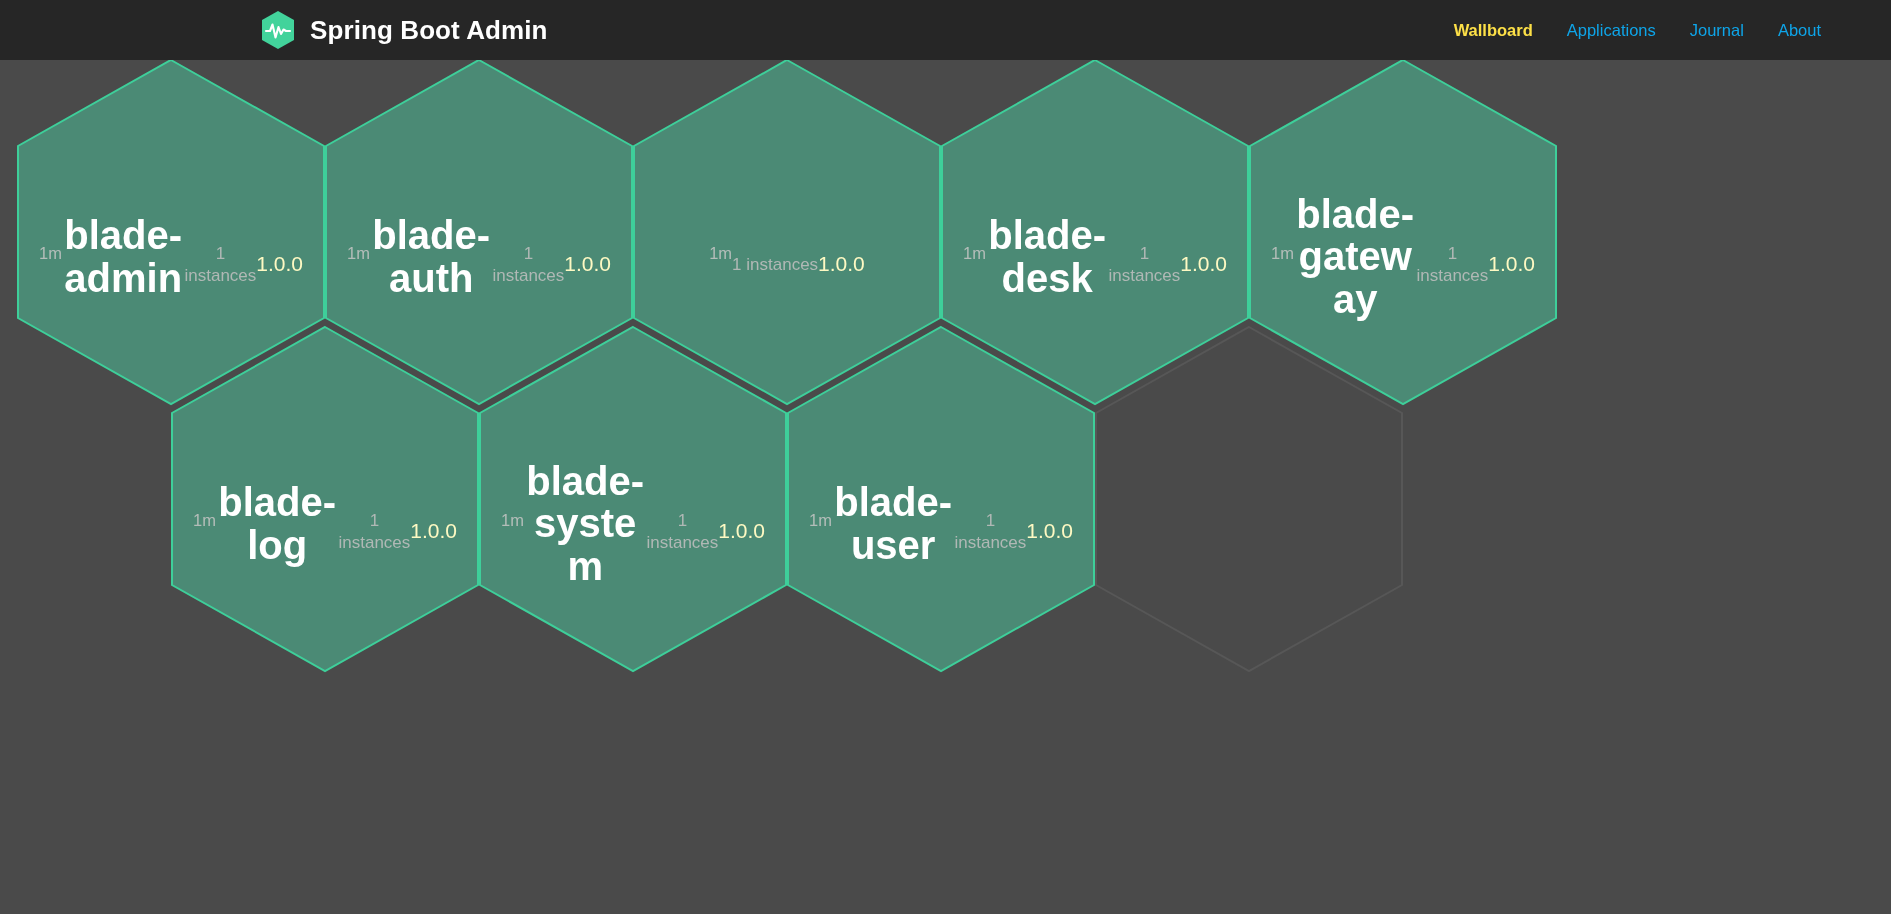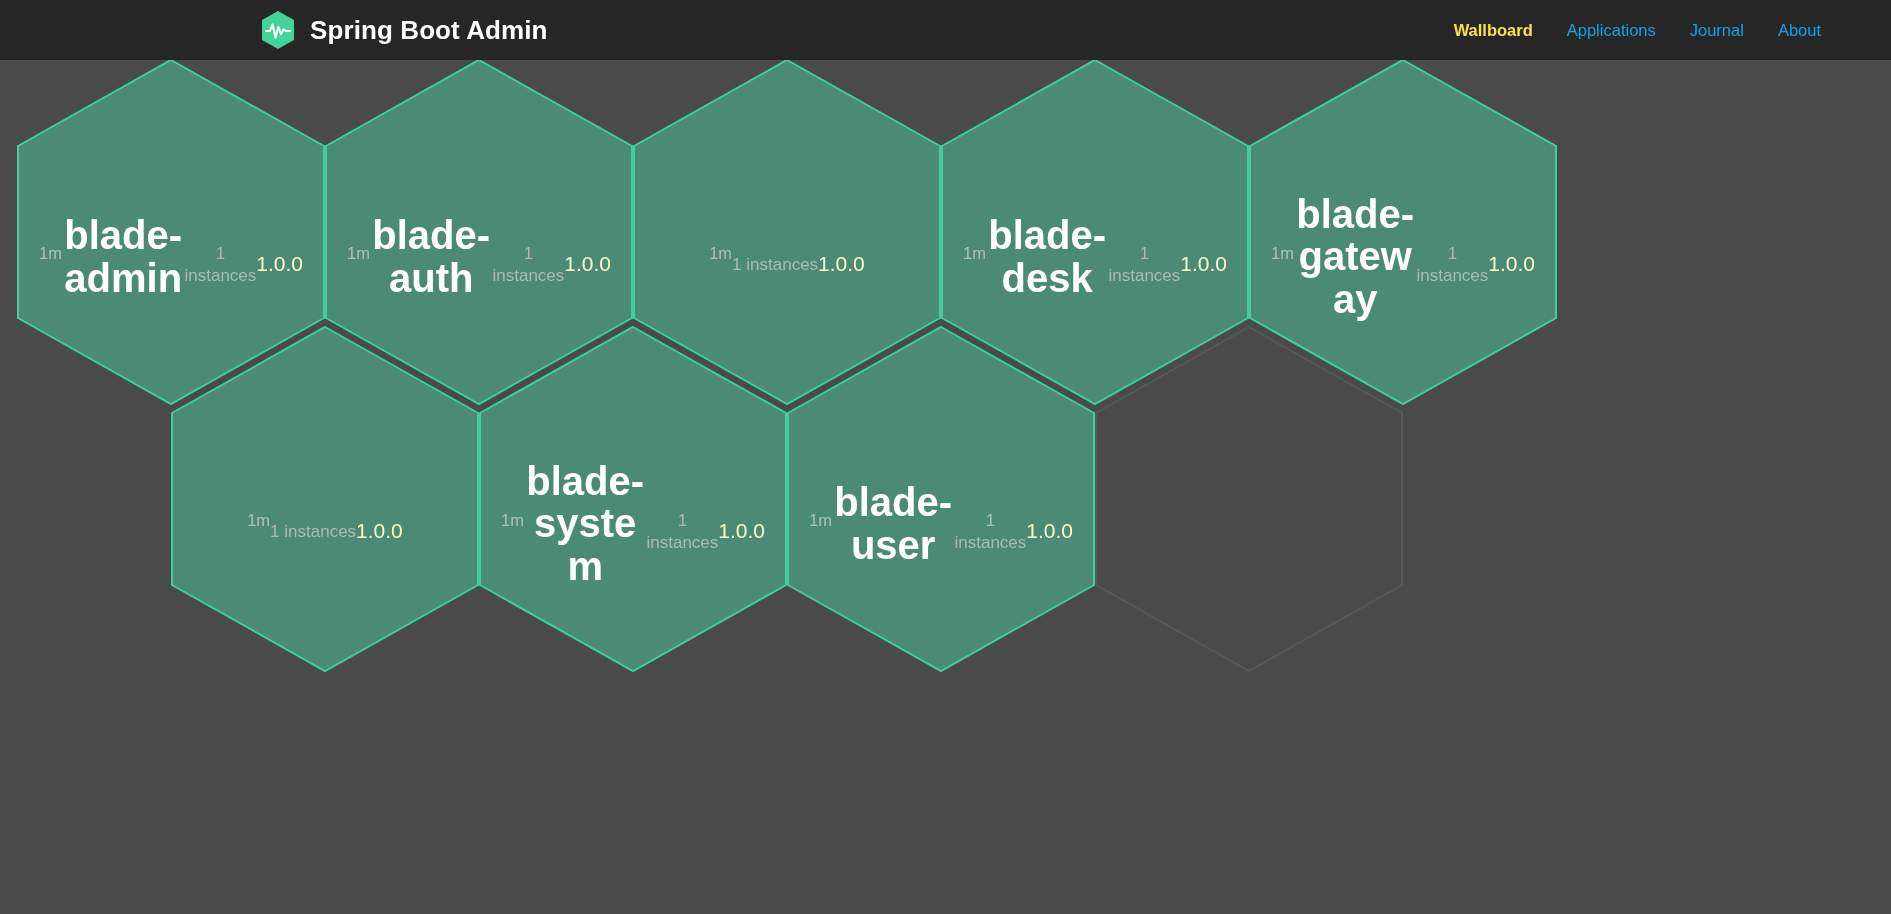--- a/index.html
+++ b/index.html
@@ -242,20 +242,21 @@
           <div class="hex-instances">1 instances</div>
           <div class="hex-version">1.0.0</div>
         </div>
       </div>
       <div class="hex" style="left: 137px; top: 249px;">
         <svg viewBox="0 0 376 445">
           <polygon points="188,26 341,112 341,284 188,370 35,284 35,112" class="hex-body"></polygon>
         </svg>
         <div class="hex-content">
           <div class="hex-status">1m</div>
+          <div class="hex-name">blade-log</div>
           <div class="hex-instances">1 instances</div>
           <div class="hex-version">1.0.0</div>
         </div>
       </div>
       <div class="hex" style="left: 445px; top: 249px;">
         <svg viewBox="0 0 376 445">
           <polygon points="188,26 341,112 341,284 188,370 35,284 35,112" class="hex-body"></polygon>
         </svg>
         <div class="hex-content">
           <div class="hex-status">1m</div>

